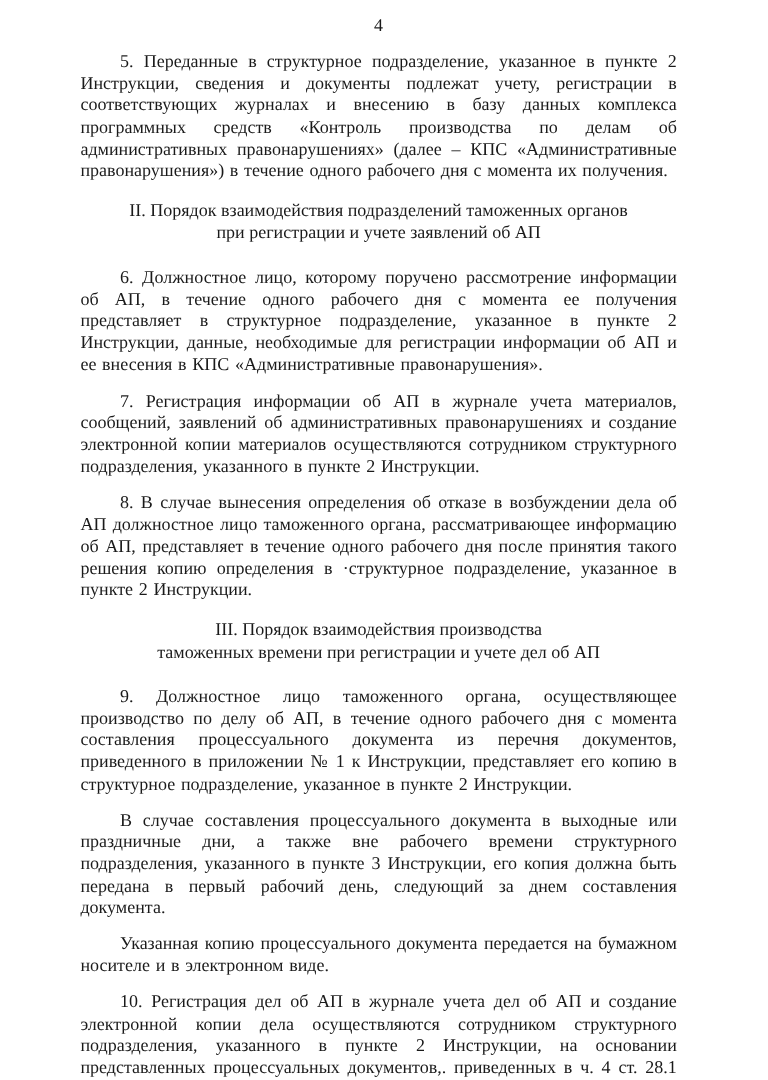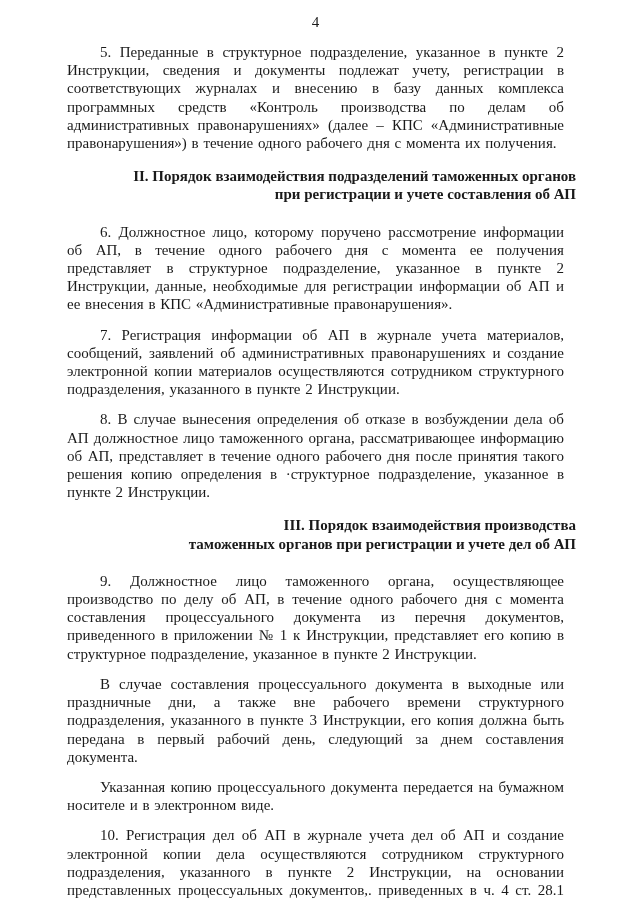--- a/index.html
+++ b/index.html
@@ -30,52 +30,52 @@
   .para {
     margin: 12px;
     font-size: 15px;
     line-height: 18.2px;
     text-align: justify;
     text-indent: 33px;
     word-spacing: 1px;
   }
   .heading {
     margin: 15px 0 19px 0;
-    text-align: right;
+    text-align: center;
     font-size: 15px;
     line-height: 18.2px;
-    font-weight: bold;
+    font-weight: normal;
   }
   .heading-line {
     display: block;
   }
 </style>
 </head>
 <body>
 
 <div class="page">
 
   <div class="page-number">4</div>
 
   <p class="para">5. Переданные в структурное подразделение, указанное в пункте 2 Инструкции, сведения и документы подлежат учету, регистрации в соответствующих журналах и внесению в базу данных комплекса программных средств «Контроль производства по делам об административных правонарушениях» (далее – КПС «Административные правонарушения») в течение одного рабочего дня с момента их получения.</p>
 
   <div class="heading">
     <span class="heading-line">II. Порядок взаимодействия подразделений таможенных органов</span>
-    <span class="heading-line">при регистрации и учете составления об АП</span>
+    <span class="heading-line">при регистрации и учете заявлений об АП</span>
   </div>
 
   <p class="para">6. Должностное лицо, которому поручено рассмотрение информации об АП, в течение одного рабочего дня с момента ее получения представляет в структурное подразделение, указанное в пункте 2 Инструкции, данные, необходимые для регистрации информации об АП и ее внесения в КПС «Административные правонарушения».</p>
 
   <p class="para">7. Регистрация информации об АП в журнале учета материалов, сообщений, заявлений об административных правонарушениях и создание электронной копии материалов осуществляются сотрудником структурного подразделения, указанного в пункте 2 Инструкции.</p>
 
   <p class="para">8. В случае вынесения определения об отказе в возбуждении дела об АП должностное лицо таможенного органа, рассматривающее информацию об АП, представляет в течение одного рабочего дня после принятия такого решения копию определения в ·структурное подразделение, указанное в пункте 2 Инструкции.</p>
 
   <div class="heading">
     <span class="heading-line">III. Порядок взаимодействия производства</span>
-    <span class="heading-line">таможенных органов при регистрации и учете дел об АП</span>
+    <span class="heading-line">таможенных времени при регистрации и учете дел об АП</span>
   </div>
 
   <p class="para">9. Должностное лицо таможенного органа, осуществляющее производство по делу об АП, в течение одного рабочего дня с момента составления процессуального документа из перечня документов, приведенного в приложении № 1 к Инструкции, представляет его копию в структурное подразделение, указанное в пункте 2 Инструкции.</p>
 
   <p class="para">В случае составления процессуального документа в выходные или праздничные дни, а также вне рабочего времени структурного подразделения, указанного в пункте 3 Инструкции, его копия должна быть передана в первый рабочий день, следующий за днем составления документа.</p>
 
   <p class="para">Указанная копию процессуального документа передается на бумажном носителе и в электронном виде.</p>
 
   <p class="para">10. Регистрация дел об АП в журнале учета дел об АП и создание электронной копии дела осуществляются сотрудником структурного подразделения, указанного в пункте 2 Инструкции, на основании представленных процессуальных документов,. приведенных в ч. 4 ст. 28.1 Кодекса Российской Федерации об административных правонарушениях (далее - КоАП России) (протокол осмотра места совершения АП, протокол о применении мер обеспечения производства по делу об АП, предусмотренных статьей 27.1</p>
 

